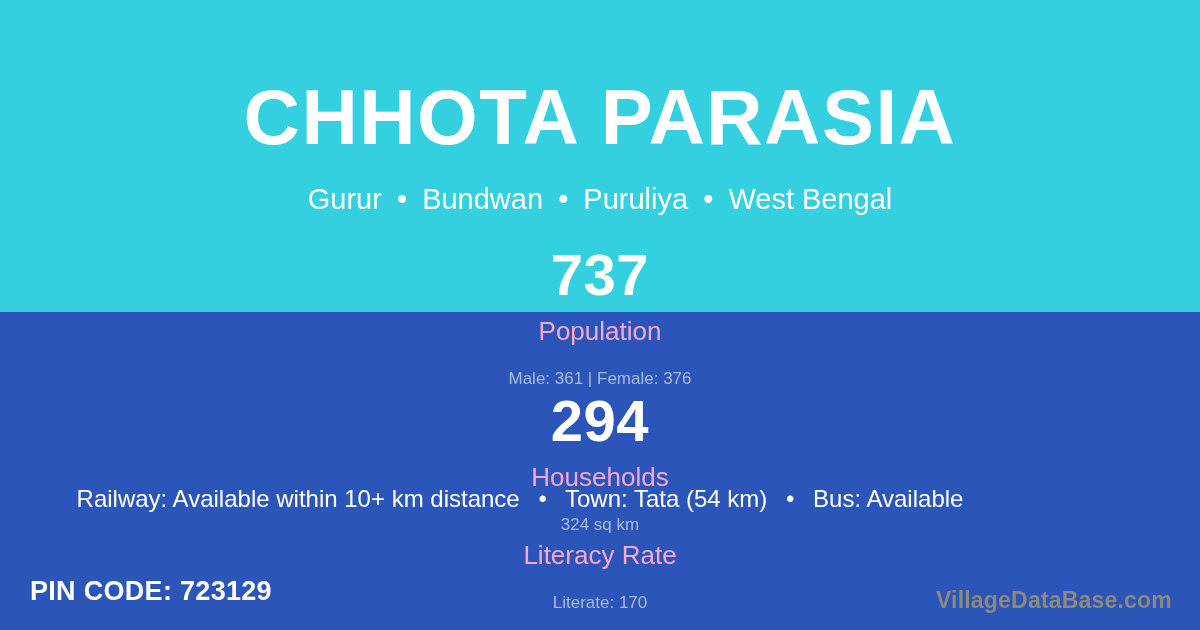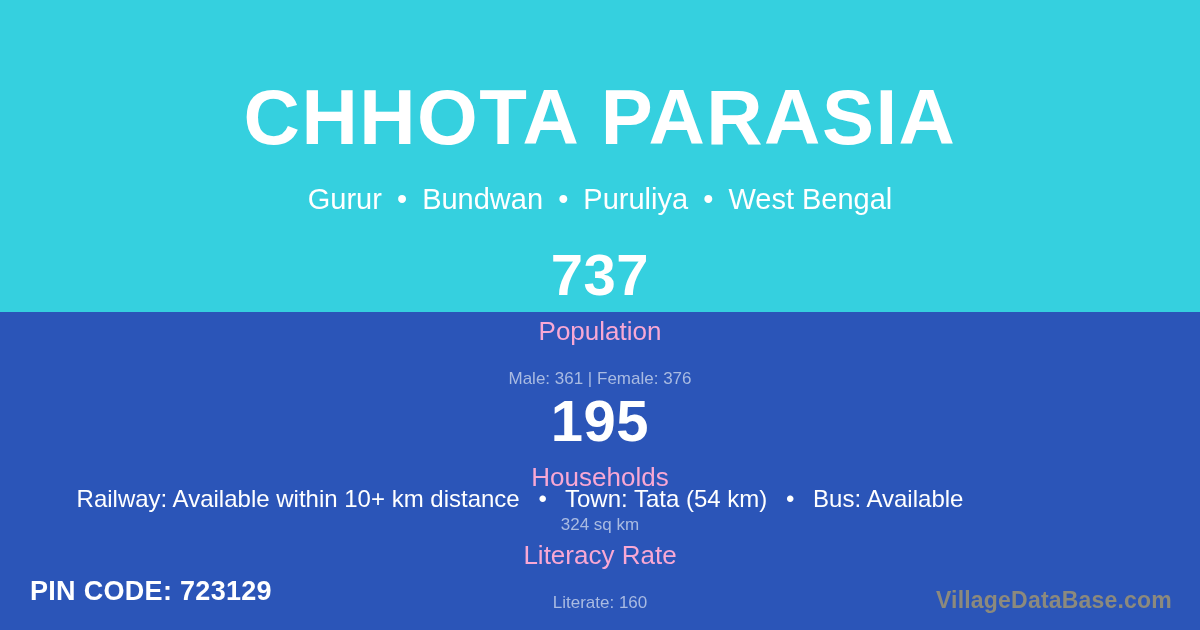--- a/index.html
+++ b/index.html
@@ -166,28 +166,28 @@
 
   <div id="stats-row">
 
     <div class="stat-col">
       <div class="stat-value">737</div>
       <div class="stat-label">Population</div>
       <div class="stat-sub">Male: 361 | Female: 376</div>
     </div>
 
     <div class="stat-col">
-      <div class="stat-value">195</div>
+      <div class="stat-value">294</div>
       <div class="stat-label">Households</div>
       <div class="stat-sub">324 sq km</div>
     </div>
 
     <div class="stat-col">
       <div class="stat-label">Literacy Rate</div>
-      <div class="stat-sub">Literate: 160</div>
+      <div class="stat-sub">Literate: 170</div>
     </div>
 
   </div>
 
   <div id="connectivity">
     <span>Railway: Available within 10+ km distance</span>
     <span class="conn-sep">•</span>
     <span>Town: Tata (54 km)</span>
     <span class="conn-sep">•</span>
     <span>Bus: Available</span>

